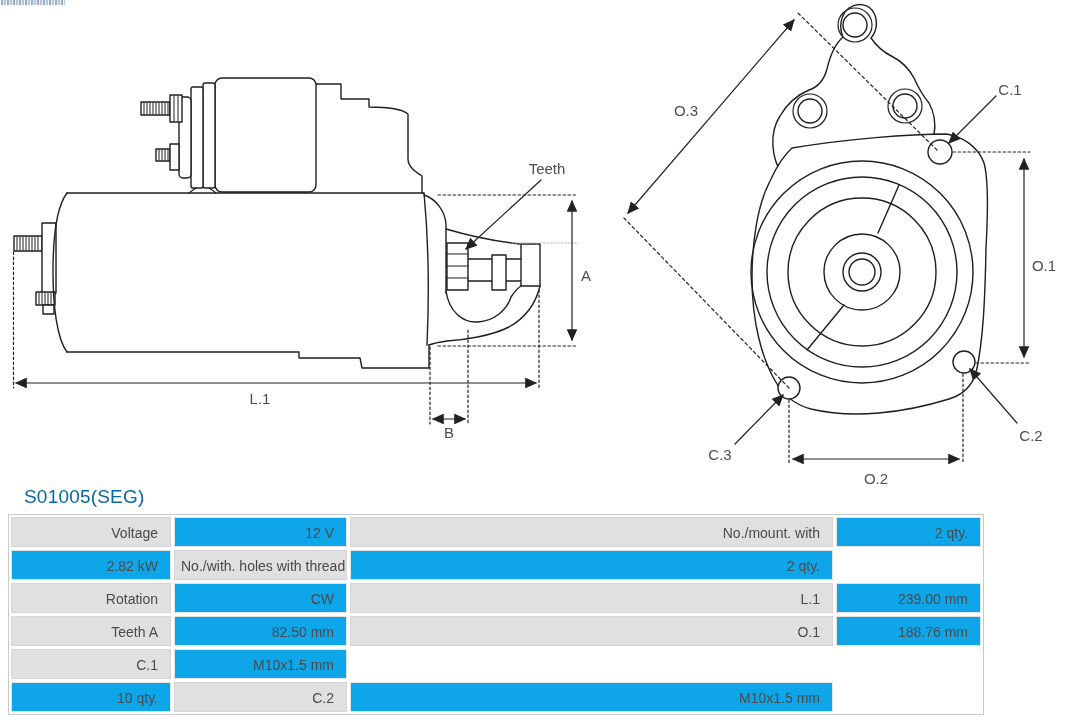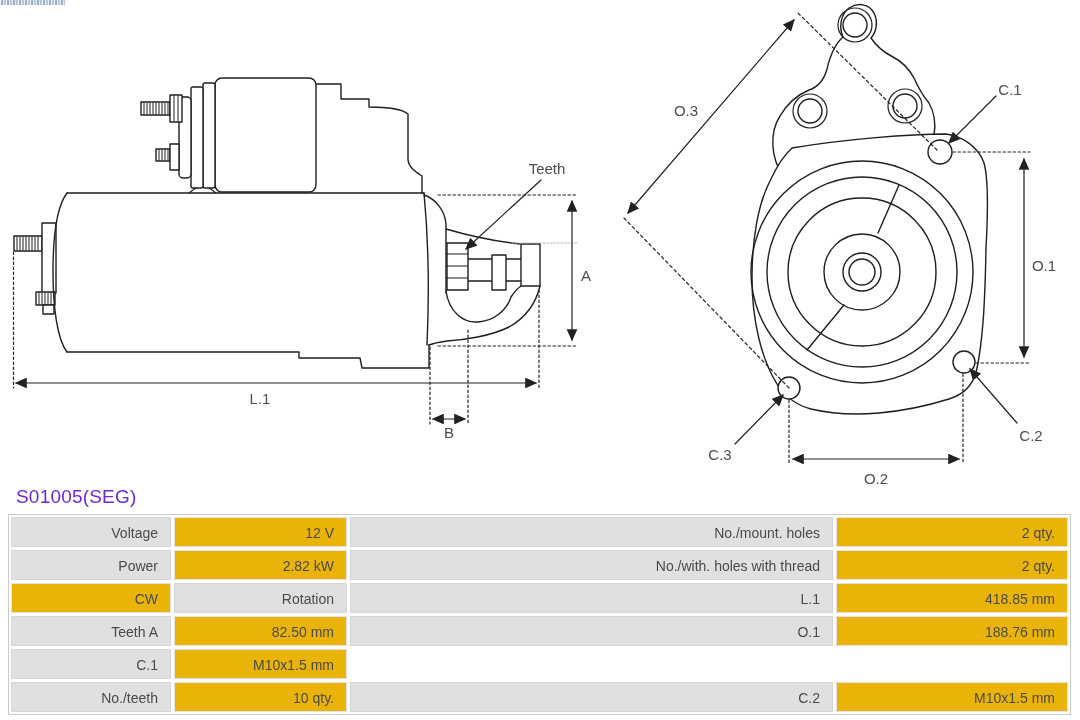--- a/index.html
+++ b/index.html
@@ -3,31 +3,31 @@
 <meta charset="utf-8">
 <style>
   html,body{margin:0;padding:0;background:#ffffff;}
   body{width:1080px;height:720px;overflow:hidden;position:relative;
        font-family:"Liberation Sans",sans-serif;}
   .logo{position:absolute;left:1px;top:0;width:64px;height:5px;
         background:repeating-linear-gradient(90deg,#8aa5c3 0 2px,#e8ecf2 2px 3px,#aebfd3 3px 5px,#f4f6f9 5px 6px);
         opacity:.9;}
   svg.fig{position:absolute;left:0;top:0;}
   svg text{font-family:"Liberation Sans",sans-serif;font-size:15px;fill:#4d4d4d;}
-  .pn{position:absolute;left:16px;top:486px;margin:0;font-size:19px;font-weight:400;
-      color:#6d28d9;letter-spacing:.2px;}
-  .spec{position:absolute;left:8px;top:514px;width:1063px;box-sizing:border-box;
+  .pn{position:absolute;left:24px;top:486px;margin:0;font-size:19px;font-weight:400;
+      color:#0369a1;letter-spacing:.2px;}
+  .spec{position:absolute;left:8px;top:514px;width:976px;box-sizing:border-box;
         border:1px solid #c9c9c9;background:#fff;padding:2px;
         display:flex;flex-direction:column;gap:3px;}
   .row{display:grid;grid-template-columns:160px 173px 483px 1fr;gap:3px;}
   .cell{height:30px;line-height:28px;box-sizing:border-box;font-size:14px;color:#4a4a4a;
         text-align:right;padding:1px 12px 0 6px;border:1px solid #e8e8e8;
         white-space:nowrap;overflow:hidden;}
   .lbl{background:#e0e0e0;border-color:#d6d6d6;}
-  .val{background:#eab308;border-color:#e3e3e3;}
+  .val{background:#0ea5e9;border-color:#e3e3e3;}
 </style>
 </head>
 <body>
 
 <div class="logo"></div>
 
 <svg class="fig" width="1080" height="512" viewBox="0 0 1080 512">
   <defs>
     <marker id="arr" markerWidth="11" markerHeight="9" refX="9" refY="4.5" orient="auto-start-reverse">
       <path d="M0,0 L10,4.5 L0,9 Z" fill="#222"></path>
@@ -161,44 +161,42 @@
     </g>
   </g>
 </svg>
 
 <h1 class="pn">S01005(SEG)</h1>
 
 <div class="spec">
   <div class="row">
     <div class="cell lbl">Voltage</div>
     <div class="cell val">12 V</div>
-    <div class="cell lbl">No./mount. holes</div>
+    <div class="cell lbl">No./mount. with</div>
     <div class="cell val">2 qty.</div>
   </div>
   <div class="row">
-    <div class="cell lbl">Power</div>
     <div class="cell val">2.82 kW</div>
     <div class="cell lbl">No./with. holes with thread</div>
     <div class="cell val">2 qty.</div>
   </div>
   <div class="row">
+    <div class="cell lbl">Rotation</div>
     <div class="cell val">CW</div>
-    <div class="cell lbl">Rotation</div>
     <div class="cell lbl">L.1</div>
-    <div class="cell val">418.85 mm</div>
+    <div class="cell val">239.00 mm</div>
   </div>
   <div class="row">
     <div class="cell lbl">Teeth A</div>
     <div class="cell val">82.50 mm</div>
     <div class="cell lbl">O.1</div>
     <div class="cell val">188.76 mm</div>
   </div>
   <div class="row">
     <div class="cell lbl">C.1</div>
     <div class="cell val">M10x1.5 mm</div>
   </div>
   <div class="row">
-    <div class="cell lbl">No./teeth</div>
     <div class="cell val">10 qty.</div>
     <div class="cell lbl">C.2</div>
     <div class="cell val">M10x1.5 mm</div>
   </div>
 </div>
 
 </body></html>

